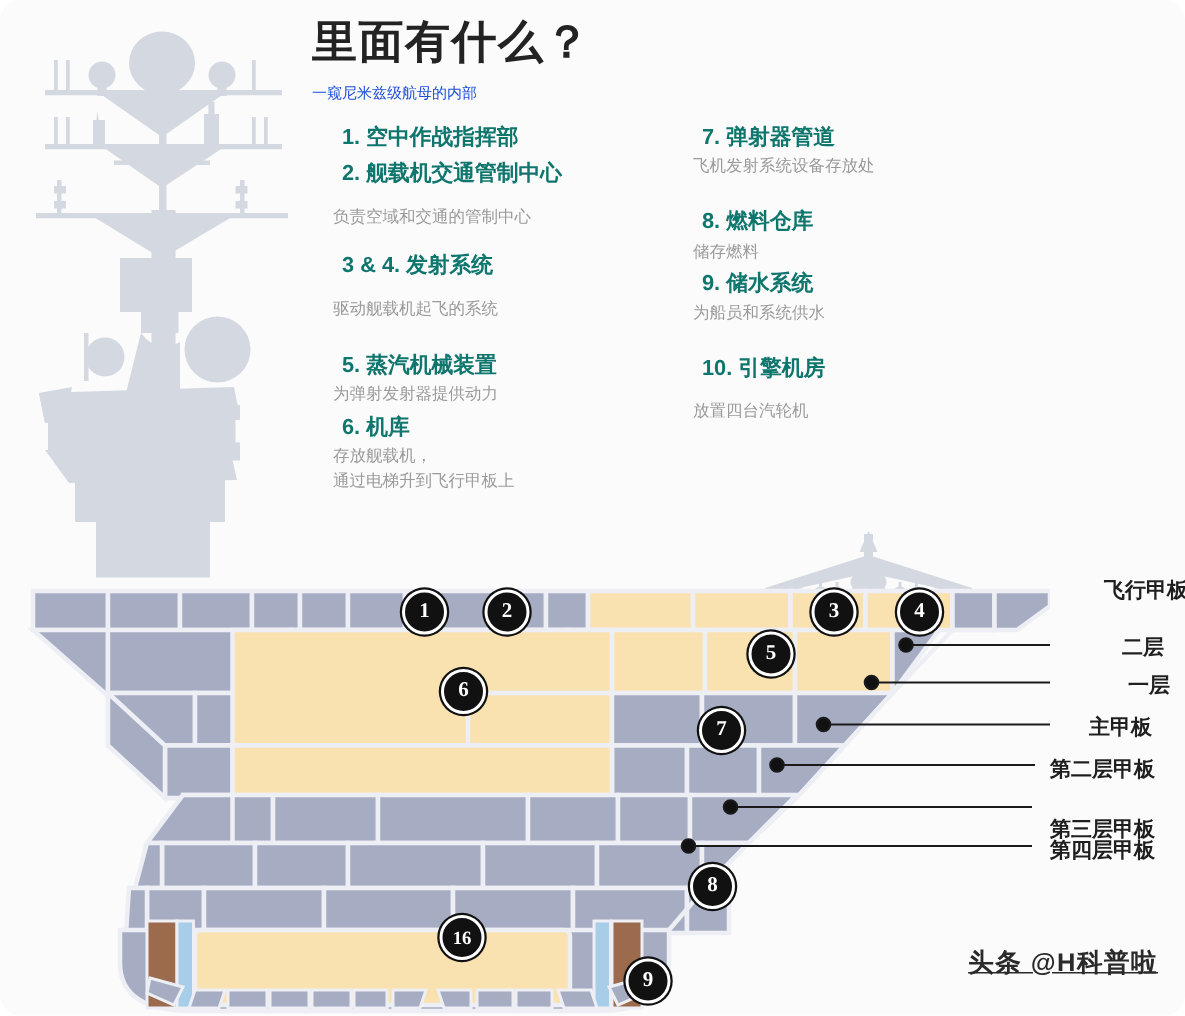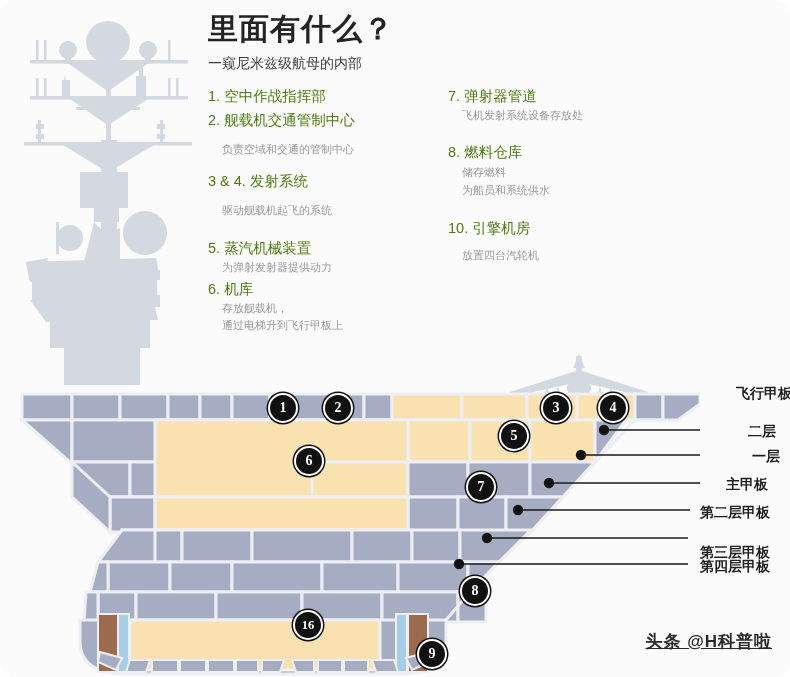--- a/index.html
+++ b/index.html
@@ -38,36 +38,37 @@
   }
   #page-title {
     font-size: 30px;
     font-weight: bold;
     color: #232323;
     letter-spacing: 1px;
     margin: 0 0 8px 0;
     line-height: 1.15;
   }
   #page-subtitle {
-    font-size: 14px;
-    color: #404040;
+    font-size: 10px;
+    color: #1d4ed8;
     margin: 0 0 12px 0;
   }
   .columns {
     display: flex;
     gap: 16px;
   }
   .col { width: 224px; }
   .entry { margin-bottom: 2px; }
   .entry-title {
     font-size: 14.5px;
-    font-weight: normal;
-    color: #4d7c0f;
+    font-weight: bold;
+    color: #0f766e;
     line-height: 1.55;
     white-space: nowrap;
+    margin-left: 20px;
   }
   .entry-desc {
     font-size: 11px;
     color: #9a9a9a;
     line-height: 1.5;
     padding-left: 14px;
   }
   .entry-desc div { white-space: nowrap; }
   .sp-a { height: 10px; }
   .sp-b { height: 16px; }
@@ -276,20 +277,24 @@
           <div class="entry-title">
             <span>8.</span>
             <span>燃料仓库</span>
           </div>
           <div class="entry-desc">
             <div>储存燃料</div>
           </div>
         </div>
 
         <div class="entry">
+          <div class="entry-title">
+            <span>9.</span>
+            <span>储水系统</span>
+          </div>
           <div class="entry-desc">
             <div>为船员和系统供水</div>
           </div>
         </div>
 
         <div class="sp-b"></div>
 
         <div class="entry">
           <div class="entry-title">
             <span>10.</span>

